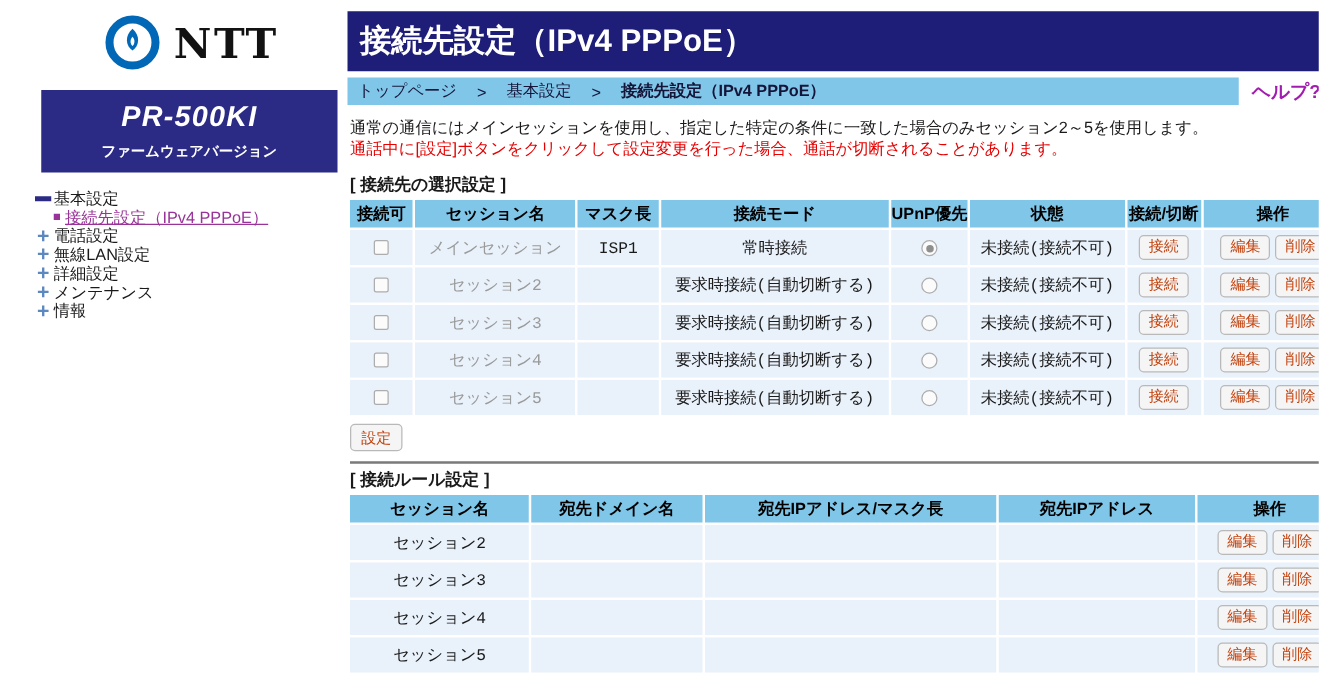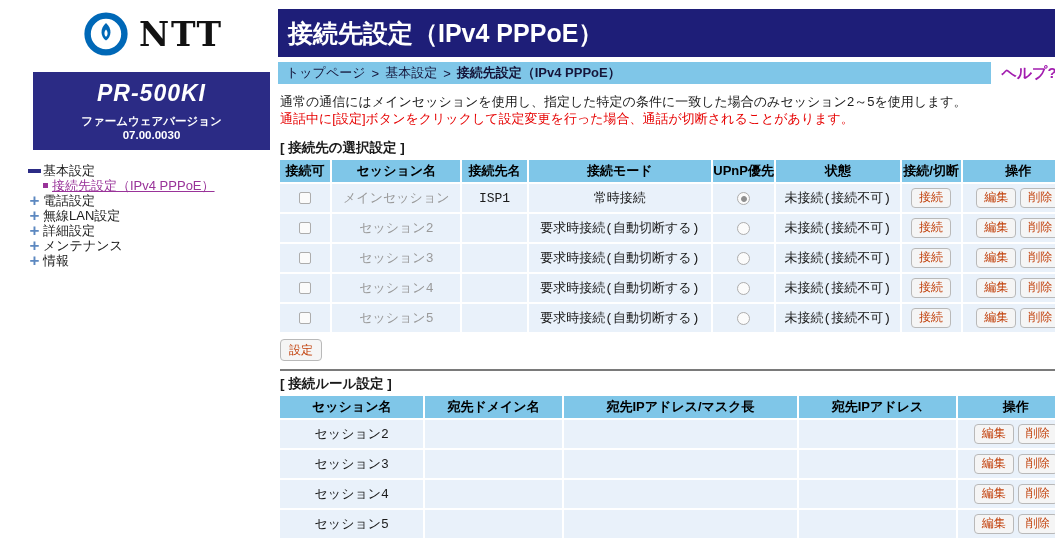--- a/index.html
+++ b/index.html
@@ -25,21 +25,21 @@
   .plus-icon{display:inline-block;width:13px;margin-right:2px;color:#5c88c0;font-weight:900;font-size:17px;line-height:13px;text-align:center;flex:none;}
   .nav-link{color:#1a1a1a;text-decoration:none;}
   .nav-sub{display:flex;align-items:center;height:15px;padding-left:15px;cursor:pointer;}
   .bullet{width:5px;height:5px;background:var(--purple);margin-right:4px;flex:none;}
   .sub-link{color:var(--purple);text-decoration:underline;}
 
   
   main{position:absolute;left:250px;top:0;width:805px;}
   .title-bar{margin-top:9px;height:48px;background:var(--navy);color:#fff;font-size:25px;font-weight:bold;line-height:48px;padding-left:10px;}
   .crumb-row{margin-top:5px;height:22px;display:flex;}
-  .crumb-bar{width:713px;background:var(--skyblue);display:flex;align-items:center;padding-left:8px;font-size:13px;gap:6px;color:#15153a;}
+  .crumb-bar{width:713px;background:var(--skyblue);display:flex;align-items:center;padding-left:8px;font-size:13px;gap:16px;color:#15153a;}
   .crumb-link{cursor:pointer;}
   .crumb-current{font-weight:bold;}
   .help{width:76px;display:flex;align-items:center;justify-content:center;font-size:15px;font-weight:bold;color:#a21caf;cursor:pointer;}
   .crumb-cap{width:13px;background:var(--skyblue);margin-right:3px;}
   .desc{margin-top:10px;padding-left:2px;font-size:13px;line-height:16.5px;color:#1a1a1a;}
   .warn{color:var(--red);}
   .section-title{margin-top:14px;padding-left:2px;font-size:13.5px;font-weight:bold;color:#1a1a1a;line-height:14px;}
 
   .tbl{border-collapse:separate;border-spacing:2px;table-layout:fixed;margin-top:3px;width:798px;}
   .tbl th{background:var(--skyblue);font-size:13px;font-weight:bold;height:22px;text-align:center;padding:0;color:#000;overflow:hidden;white-space:nowrap;}
@@ -66,21 +66,20 @@
           <path d="M50 26 C64 38 62 56 50 64 C38 56 36 38 50 26 Z" fill="#0068b7"></path>
           <path d="M50 40 C55 45 54 53 50 56 C46 53 45 45 50 40 Z" fill="#ffffff"></path>
         </svg>
       </span>
       <span class="logo-text">NTT</span>
     </div>
 
     <div class="device-box">
       <div class="device-name">PR-500KI</div>
       <div class="fw-label">ファームウェアバージョン</div>
-      <div class="fw-ver">07.00.0030</div>
     </div>
 
     <nav class="nav">
       <div class="nav-row">
         <span class="minus-icon"></span>
         <span class="nav-link">基本設定</span>
       </div>
       <div class="nav-sub">
         <span class="bullet"></span>
         <span class="sub-link">接続先設定（IPv4 PPPoE）</span>
@@ -138,21 +137,21 @@
           <col style="width:182px">
         <col style="width:61px">
           <col style="width:123px">
           <col style="width:59px">
           <col style="width:111px">
       </colgroup>
       <thead>
         <tr>
           <th>接続可</th>
           <th>セッション名</th>
-          <th>接続先名</th>
+          <th>マスク長</th>
           <th>接続モード</th>
           <th>UPnP優先</th>
           <th>状態</th>
           <th>接続/切断</th>
           <th>操作</th>
         </tr>
       </thead>
       <tbody>
 
           <tr>

